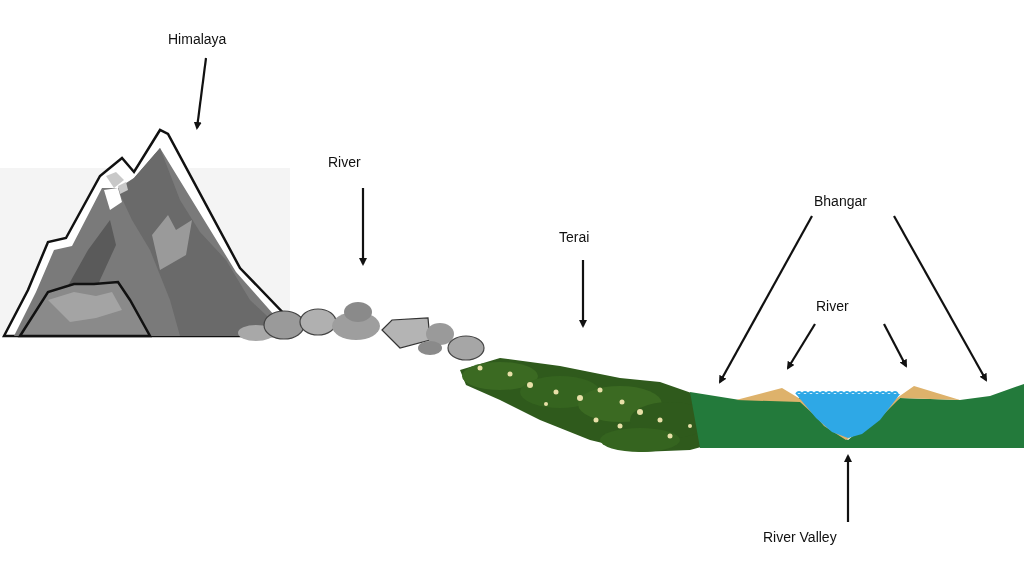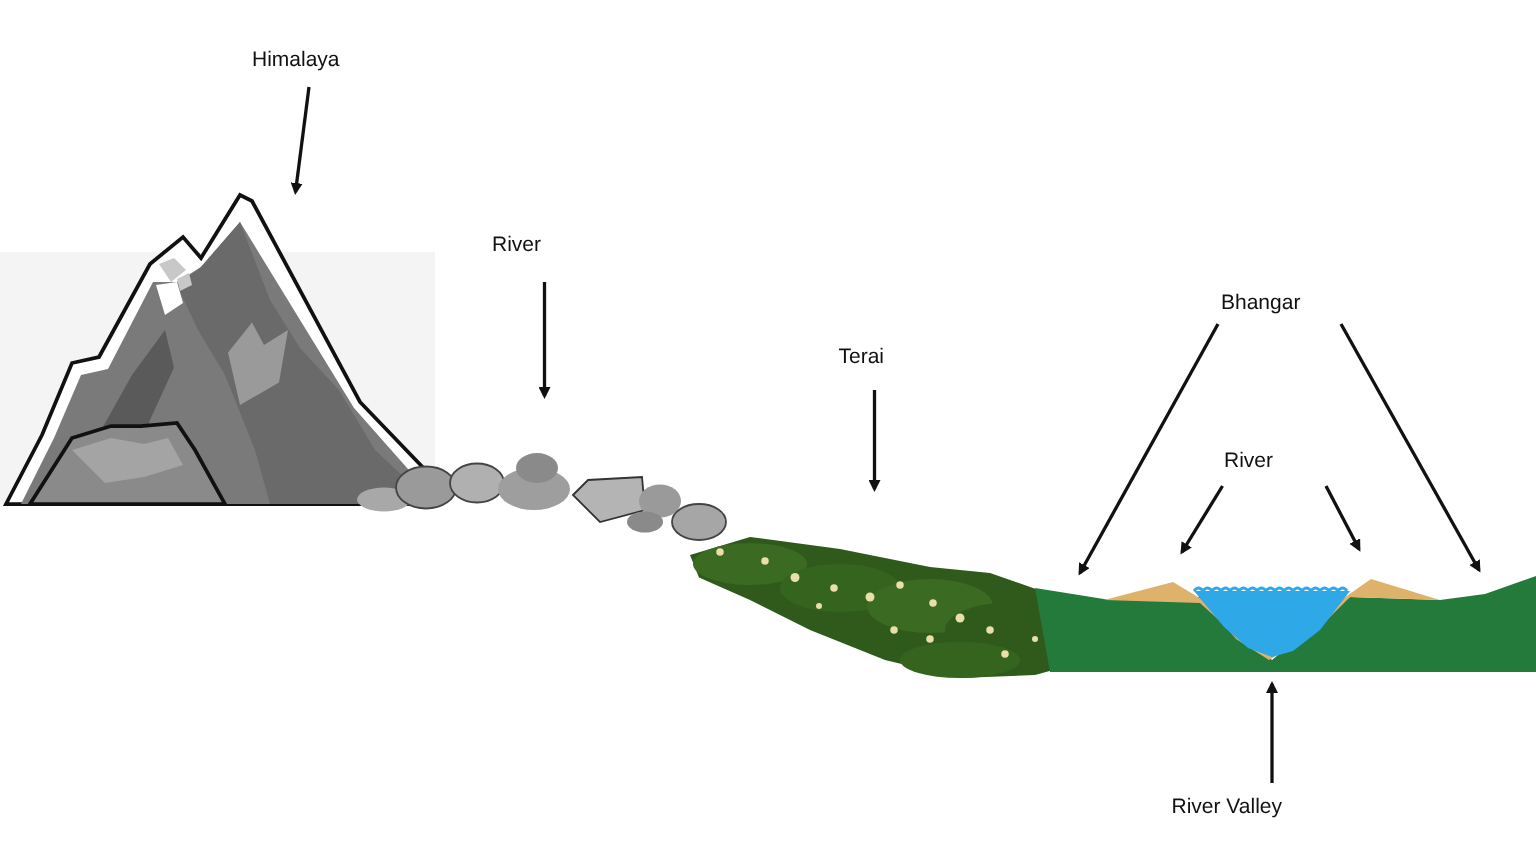--- a/index.html
+++ b/index.html
@@ -110,13 +110,13 @@
     <line x1="884" y1="324" x2="906" y2="366" marker-end="url(#arrowhead)"></line>
     <line x1="848" y1="522" x2="848" y2="456" marker-end="url(#arrowhead)"></line>
   </g>
 </svg>
 
 <div class="label" style="left:168px; top:32px;">Himalaya</div>
 <div class="label" style="left:328px; top:155px;">River</div>
 <div class="label" style="left:559px; top:230px;">Terai</div>
 <div class="label" style="left:814px; top:194px;">Bhangar</div>
 <div class="label" style="left:816px; top:299px;">River</div>
-<div class="label" style="left:781px; top:530px;text-align:center;">River Valley</div>
+<div class="label" style="left:763px; top:530px;text-align:center;">River Valley</div>
 
 </body></html>

